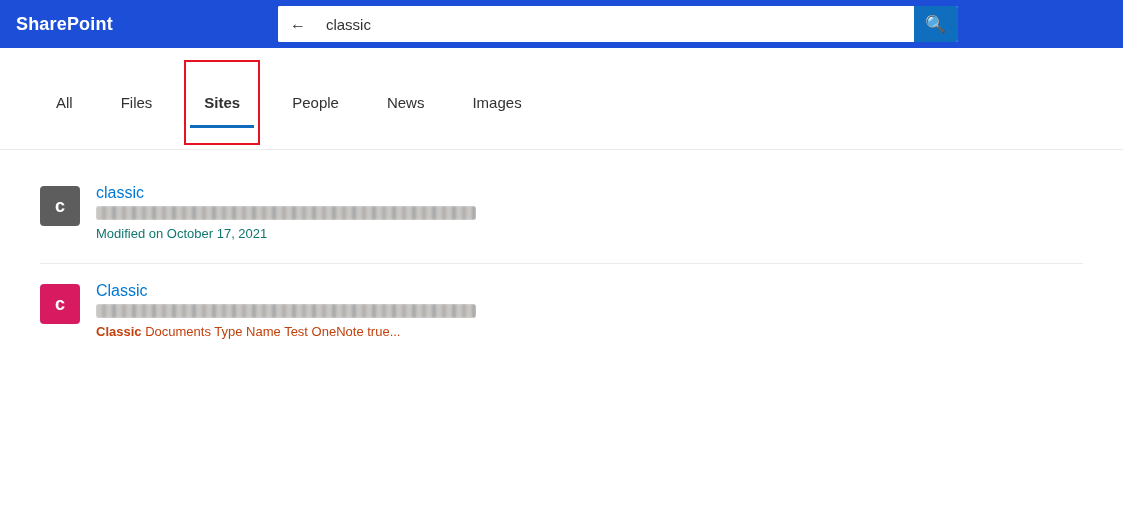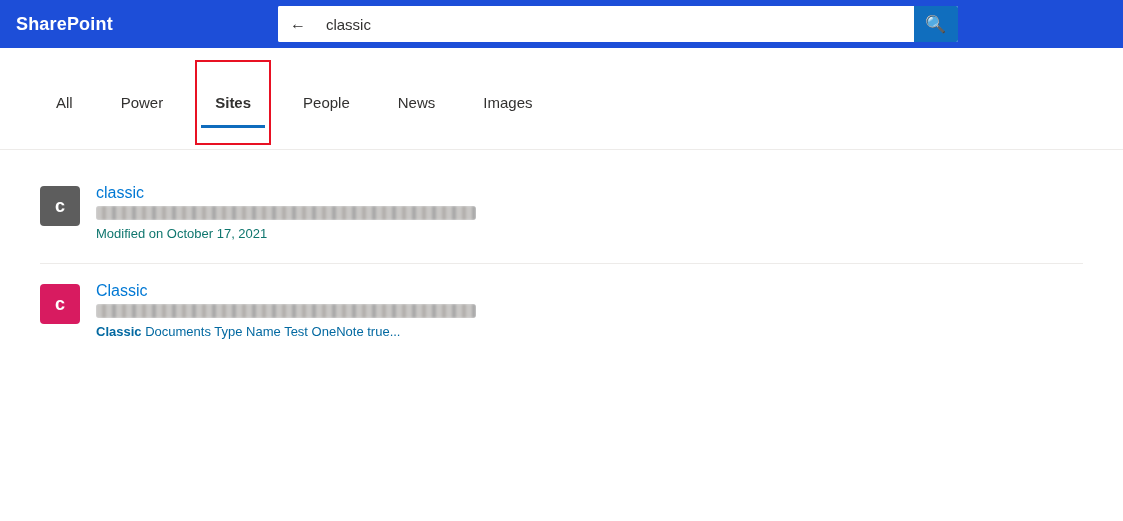--- a/index.html
+++ b/index.html
@@ -170,21 +170,21 @@
       background: repeating-linear-gradient(90deg, #c8c6c4 0px, #c8c6c4 6px, #b3b0ad 6px, #b3b0ad 10px, #c8c6c4 10px, #c8c6c4 16px, #a9a9a9 16px, #a9a9a9 20px);
       filter: blur(1px);
     }
     .result-meta {
       font-size: 13px;
       color: #0f766e;
       margin-bottom: 4px;
     }
     .result-snippet {
       font-size: 13px;
-      color: #0369a1;
+      color: #c2410c;
     }
     .result-snippet strong {
       font-weight: 700;
     }
   </style>
 </head>
 <body>
 
 <header class="header">
   <span class="header-logo">SharePoint</span>
@@ -194,21 +194,21 @@
     </button>
     <input class="search-input" type="text" value="classic" style="">
     <button class="search-submit-btn">
       <span>🔍</span>
     </button>
   </div>
 </header>
 
 <nav class="tabs">
   <div class="tab">All</div>
-  <div class="tab">Power</div>
+  <div class="tab">Files</div>
   <div class="tab-sites-wrapper">
     <div class="tab active">Sites</div>
   </div>
   <div class="tab">People</div>
   <div class="tab">News</div>
   <div class="tab">Images</div>
 </nav>
 
 <main class="content">
 

